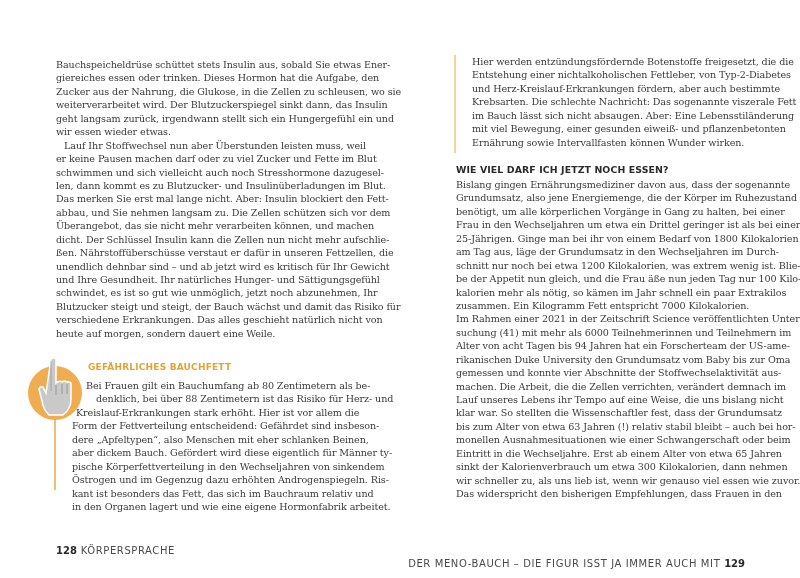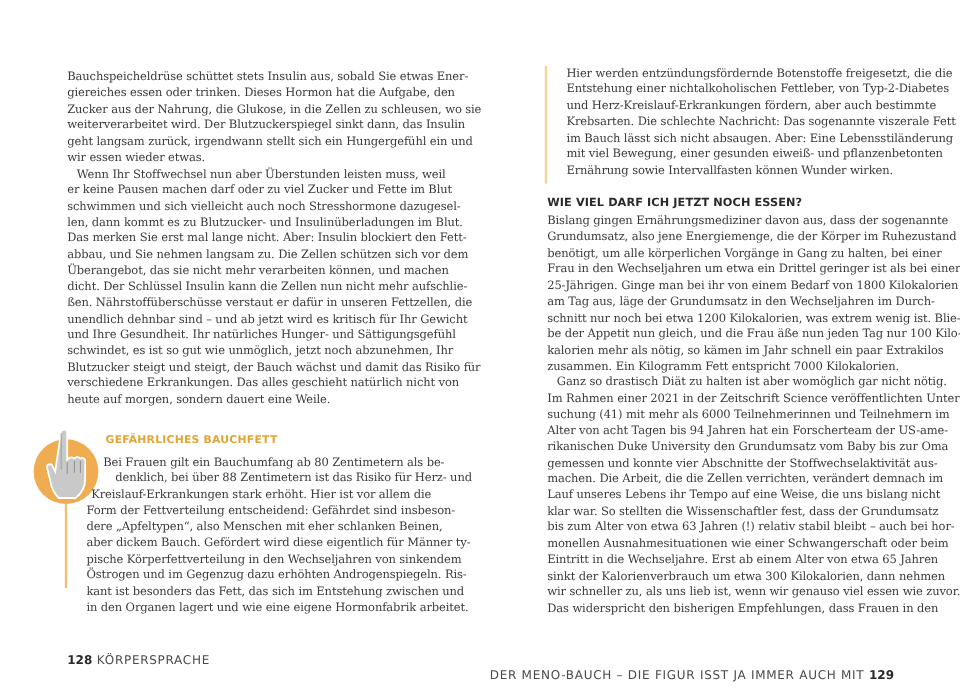--- a/index.html
+++ b/index.html
@@ -48,21 +48,21 @@
 <body>
 
 <div class="page left">
   <div class="lines main">
     <div class="line">Bauchspeicheldrüse schüttet stets Insulin aus, sobald Sie etwas Ener-</div>
     <div class="line">giereiches essen oder trinken. Dieses Hormon hat die Aufgabe, den</div>
     <div class="line">Zucker aus der Nahrung, die Glukose, in die Zellen zu schleusen, wo sie</div>
     <div class="line">weiterverarbeitet wird. Der Blutzuckerspiegel sinkt dann, das Insulin</div>
     <div class="line">geht langsam zurück, irgendwann stellt sich ein Hungergefühl ein und</div>
     <div class="line last">wir essen wieder etwas.</div>
-    <div class="line indent">Wenn Ihr Stoffwechsel nun aber Überstunden leisten muss, weil</div>
+    <div class="line indent">Lauf Ihr Stoffwechsel nun aber Überstunden leisten muss, weil</div>
     <div class="line">er keine Pausen machen darf oder zu viel Zucker und Fette im Blut</div>
     <div class="line">schwimmen und sich vielleicht auch noch Stresshormone dazugesel-</div>
     <div class="line">len, dann kommt es zu Blutzucker- und Insulinüberladungen im Blut.</div>
     <div class="line">Das merken Sie erst mal lange nicht. Aber: Insulin blockiert den Fett-</div>
     <div class="line">abbau, und Sie nehmen langsam zu. Die Zellen schützen sich vor dem</div>
     <div class="line">Überangebot, das sie nicht mehr verarbeiten können, und machen</div>
     <div class="line">dicht. Der Schlüssel Insulin kann die Zellen nun nicht mehr aufschlie-</div>
     <div class="line">ßen. Nährstoffüberschüsse verstaut er dafür in unseren Fettzellen, die</div>
     <div class="line">unendlich dehnbar sind – und ab jetzt wird es kritisch für Ihr Gewicht</div>
     <div class="line">und Ihre Gesundheit. Ihr natürliches Hunger- und Sättigungsgefühl</div>
@@ -82,21 +82,21 @@
   <div class="box-head">GEFÄHRLICHES BAUCHFETT</div>
   <div class="lines box">
     <div class="line" style="margin-left:14px">Bei Frauen gilt ein Bauchumfang ab 80 Zentimetern als be-</div>
     <div class="line" style="margin-left:24px">denklich, bei über 88 Zentimetern ist das Risiko für Herz- und</div>
     <div class="line" style="margin-left:4px">Kreislauf-Erkrankungen stark erhöht. Hier ist vor allem die</div>
     <div class="line">Form der Fettverteilung entscheidend: Gefährdet sind insbeson-</div>
     <div class="line">dere „Apfeltypen“, also Menschen mit eher schlanken Beinen,</div>
     <div class="line">aber dickem Bauch. Gefördert wird diese eigentlich für Männer ty-</div>
     <div class="line">pische Körperfettverteilung in den Wechseljahren von sinkendem</div>
     <div class="line">Östrogen und im Gegenzug dazu erhöhten Androgenspiegeln. Ris-</div>
-    <div class="line">kant ist besonders das Fett, das sich im Entstehung zwischen und</div>
+    <div class="line">kant ist besonders das Fett, das sich im Bauchraum relativ und</div>
     <div class="line">in den Organen lagert und wie eine eigene Hormonfabrik arbeitet.</div>
   </div>
 
   <div class="footer">
     <span class="num">128</span>
     <span>KÖRPERSPRACHE</span>
   </div>
 </div>
 
 <div class="page right">
@@ -117,21 +117,20 @@
     <div class="line">Bislang gingen Ernährungsmediziner davon aus, dass der sogenannte</div>
     <div class="line">Grundumsatz, also jene Energiemenge, die der Körper im Ruhezustand</div>
     <div class="line">benötigt, um alle körperlichen Vorgänge in Gang zu halten, bei einer</div>
     <div class="line">Frau in den Wechseljahren um etwa ein Drittel geringer ist als bei einer</div>
     <div class="line">25-Jährigen. Ginge man bei ihr von einem Bedarf von 1800 Kilokalorien</div>
     <div class="line">am Tag aus, läge der Grundumsatz in den Wechseljahren im Durch-</div>
     <div class="line">schnitt nur noch bei etwa 1200 Kilokalorien, was extrem wenig ist. Blie-</div>
     <div class="line">be der Appetit nun gleich, und die Frau äße nun jeden Tag nur 100 Kilo-</div>
     <div class="line">kalorien mehr als nötig, so kämen im Jahr schnell ein paar Extrakilos</div>
     <div class="line last">zusammen. Ein Kilogramm Fett entspricht 7000 Kilokalorien.</div>
-    <div class="line indent">Ganz so drastisch Diät zu halten ist aber womöglich gar nicht nötig.</div>
     <div class="line">Im Rahmen einer 2021 in der Zeitschrift Science veröffentlichten Unter-</div>
     <div class="line">suchung (41) mit mehr als 6000 Teilnehmerinnen und Teilnehmern im</div>
     <div class="line">Alter von acht Tagen bis 94 Jahren hat ein Forscherteam der US-ame-</div>
     <div class="line">rikanischen Duke University den Grundumsatz vom Baby bis zur Oma</div>
     <div class="line">gemessen und konnte vier Abschnitte der Stoffwechselaktivität aus-</div>
     <div class="line">machen. Die Arbeit, die die Zellen verrichten, verändert demnach im</div>
     <div class="line">Lauf unseres Lebens ihr Tempo auf eine Weise, die uns bislang nicht</div>
     <div class="line">klar war. So stellten die Wissenschaftler fest, dass der Grundumsatz</div>
     <div class="line">bis zum Alter von etwa 63 Jahren (!) relativ stabil bleibt – auch bei hor-</div>
     <div class="line">monellen Ausnahmesituationen wie einer Schwangerschaft oder beim</div>

